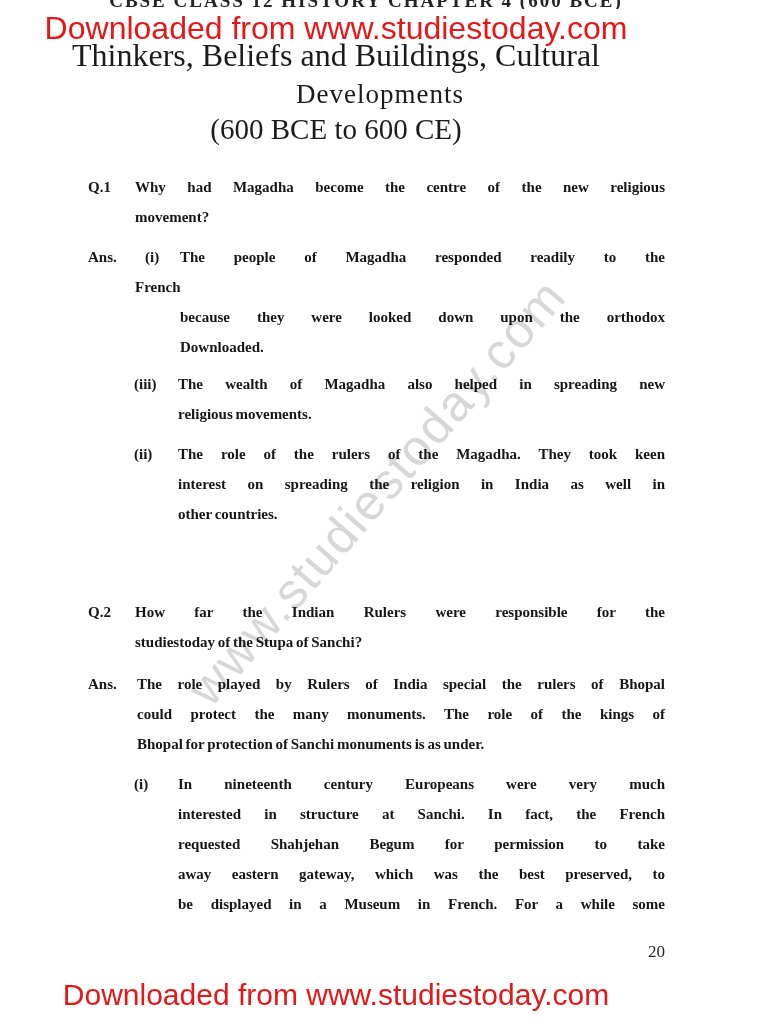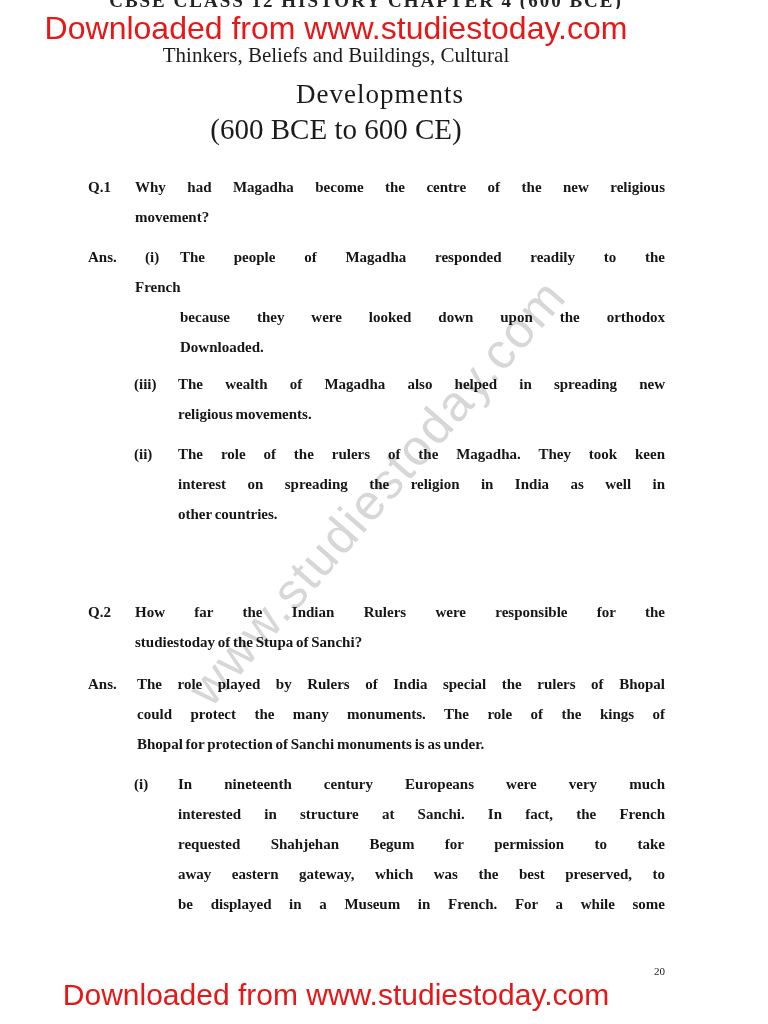--- a/index.html
+++ b/index.html
@@ -31,21 +31,21 @@
     font-family:"Liberation Sans", sans-serif;
     color:var(--red);
     white-space:nowrap;
   }
   .banner.top{top:10px;font-size:32px;line-height:36px;}
   .banner.bottom{top:978px;font-size:30px;line-height:34px;}
   .title{
     position:absolute;left:0;width:100%;text-align:center;
     color:#1b1b1b;font-family:"Liberation Serif", serif;
   }
-  .t1{top:40px;font-size:21px;line-height:30px;}
+  .t1{top:40px;font-size:32px;line-height:30px;}
   .t2{top:79px;font-size:27px;line-height:30px;letter-spacing:1px;margin-left:44px;}
   .t3{top:114px;font-size:29px;line-height:30px;}
   .watermark{
     position:absolute;left:377px;top:492px;
     transform:translate(-50%,-50%) rotate(-49deg);
     font-family:"Liberation Sans", sans-serif;
     font-size:50px;color:var(--wm);letter-spacing:2px;white-space:nowrap;
     z-index:0;
   }
   .content{
@@ -65,23 +65,22 @@
   .mt7{margin-top:7px;}
   .mt10{margin-top:10px;}
   .mt12{margin-top:12px;}
   .mt68{margin-top:68px;}
   .indent-a{margin-left:47px;}
   .indent-b{margin-left:92px;}
   .pagenum{
     position:absolute;top:942px;left:88px;width:577px;
     text-align:right;
     font-family:"Liberation Serif", serif;
-    font-size:11px;line-height:20px;color:#222222;
+    font-size:17px;line-height:20px;color:#222222;
     z-index:1;
-    margin-top:19px;
   }
 </style>
 </head>
 <body>
 
 <div class="page">
 
   <div class="clip-strip">
     <span>CBSE CLASS 12 HISTORY CHAPTER 4 (600 BCE)</span>
   </div>

